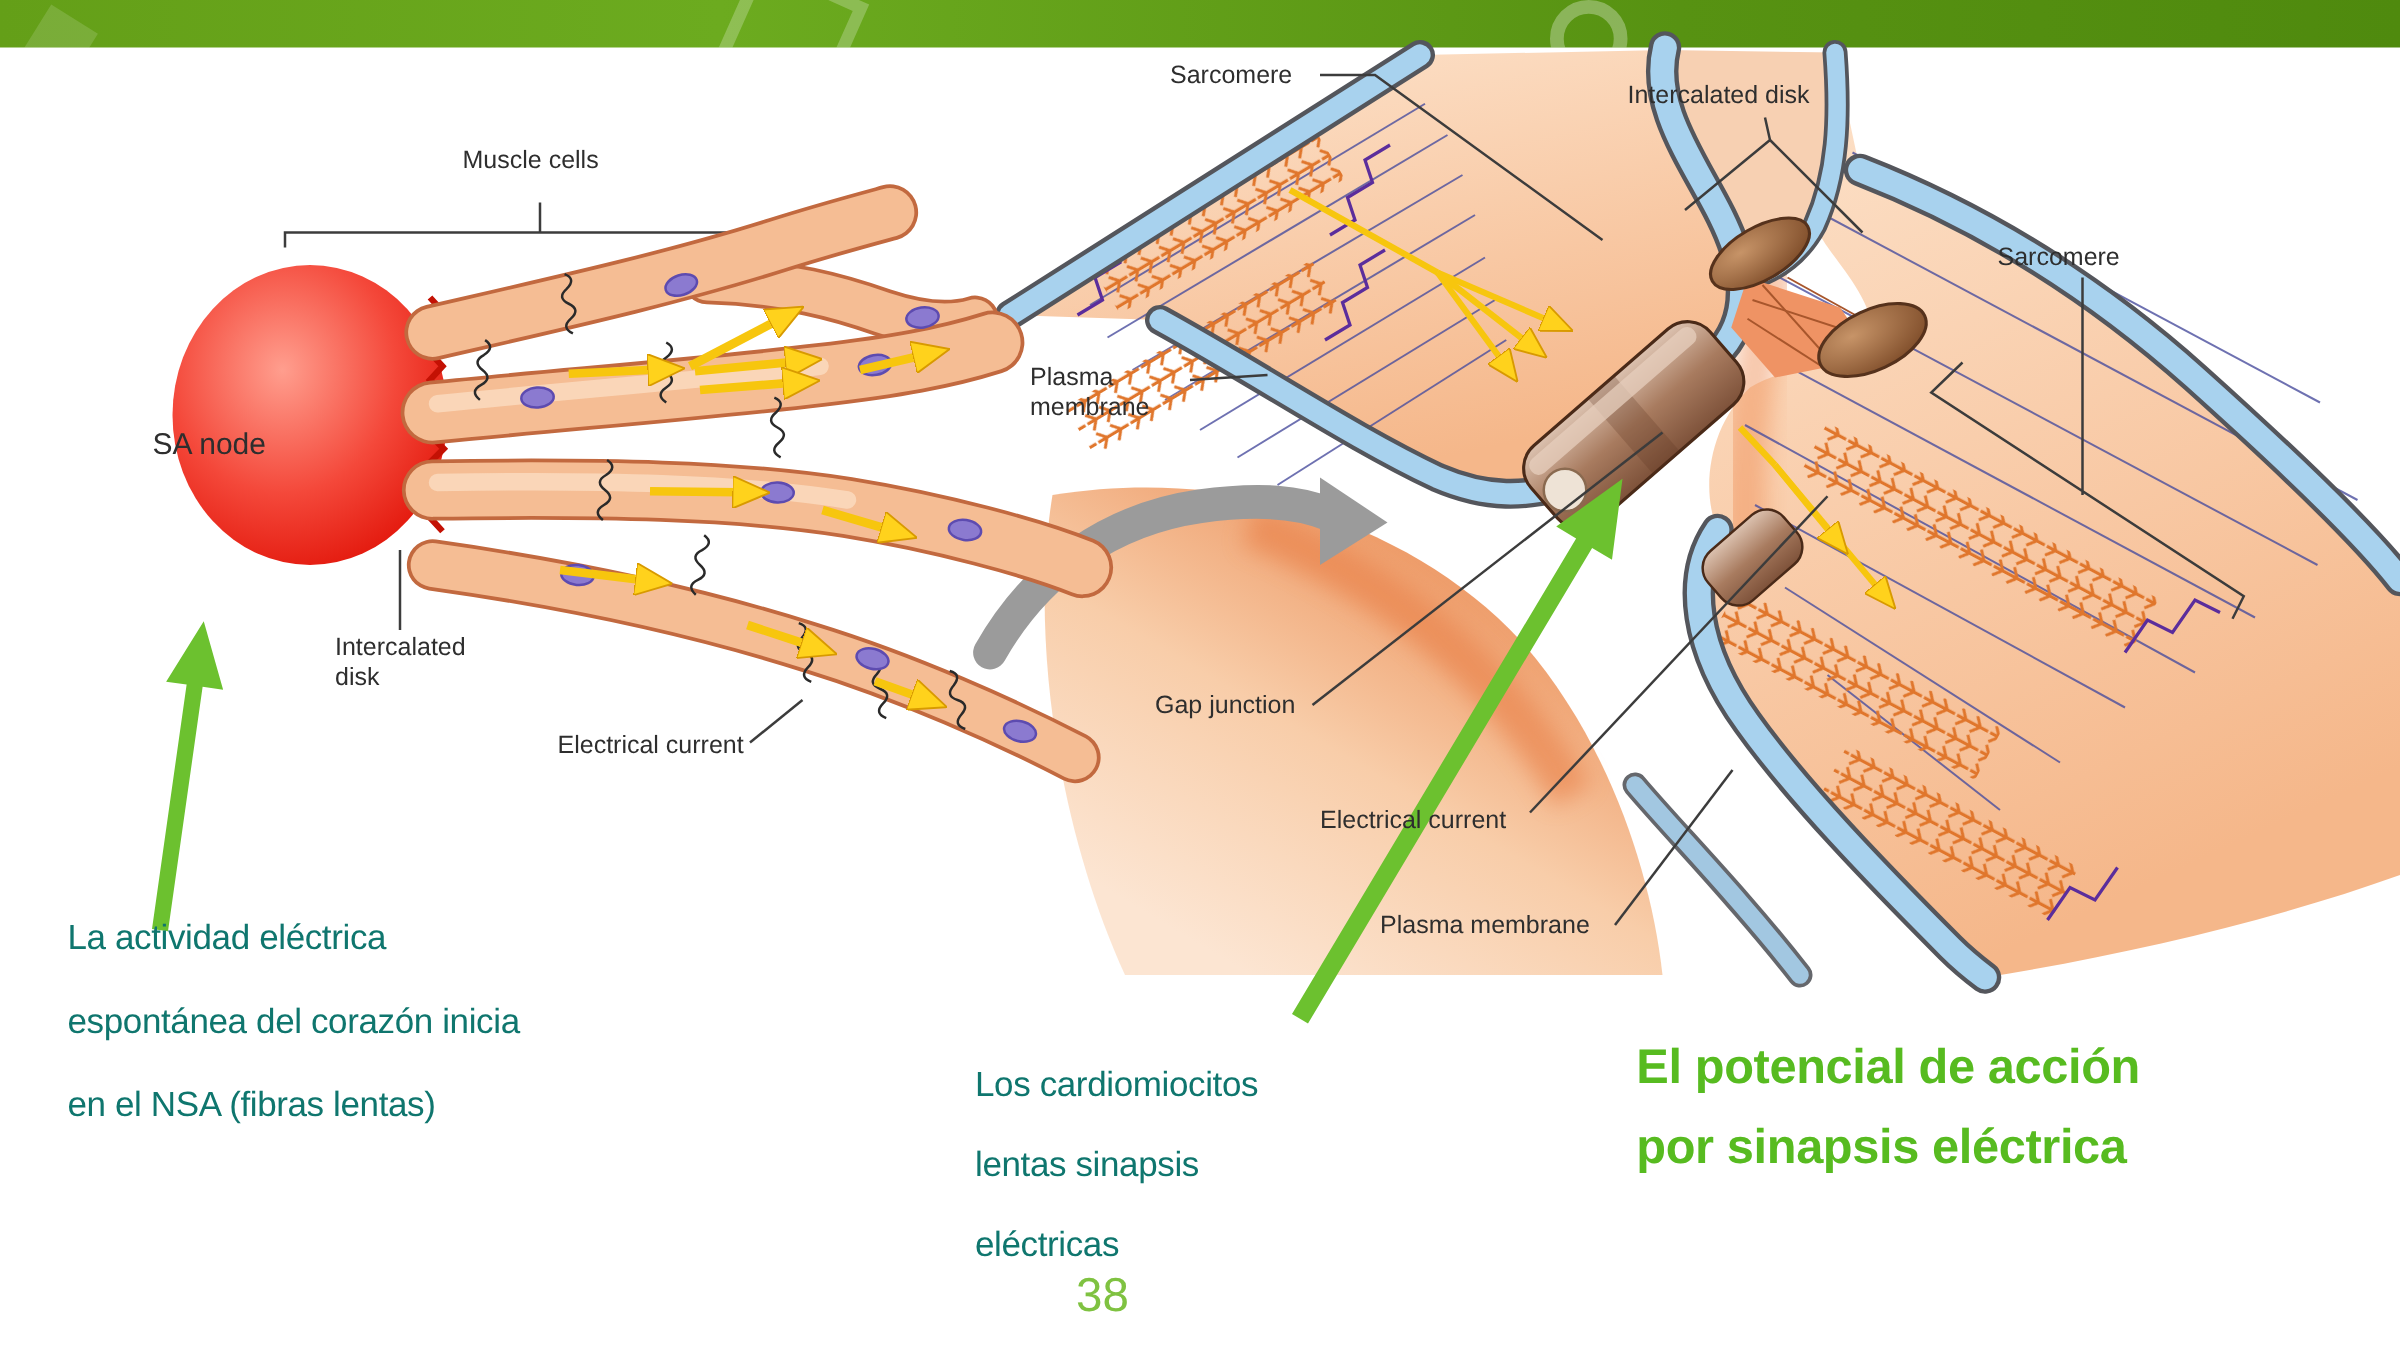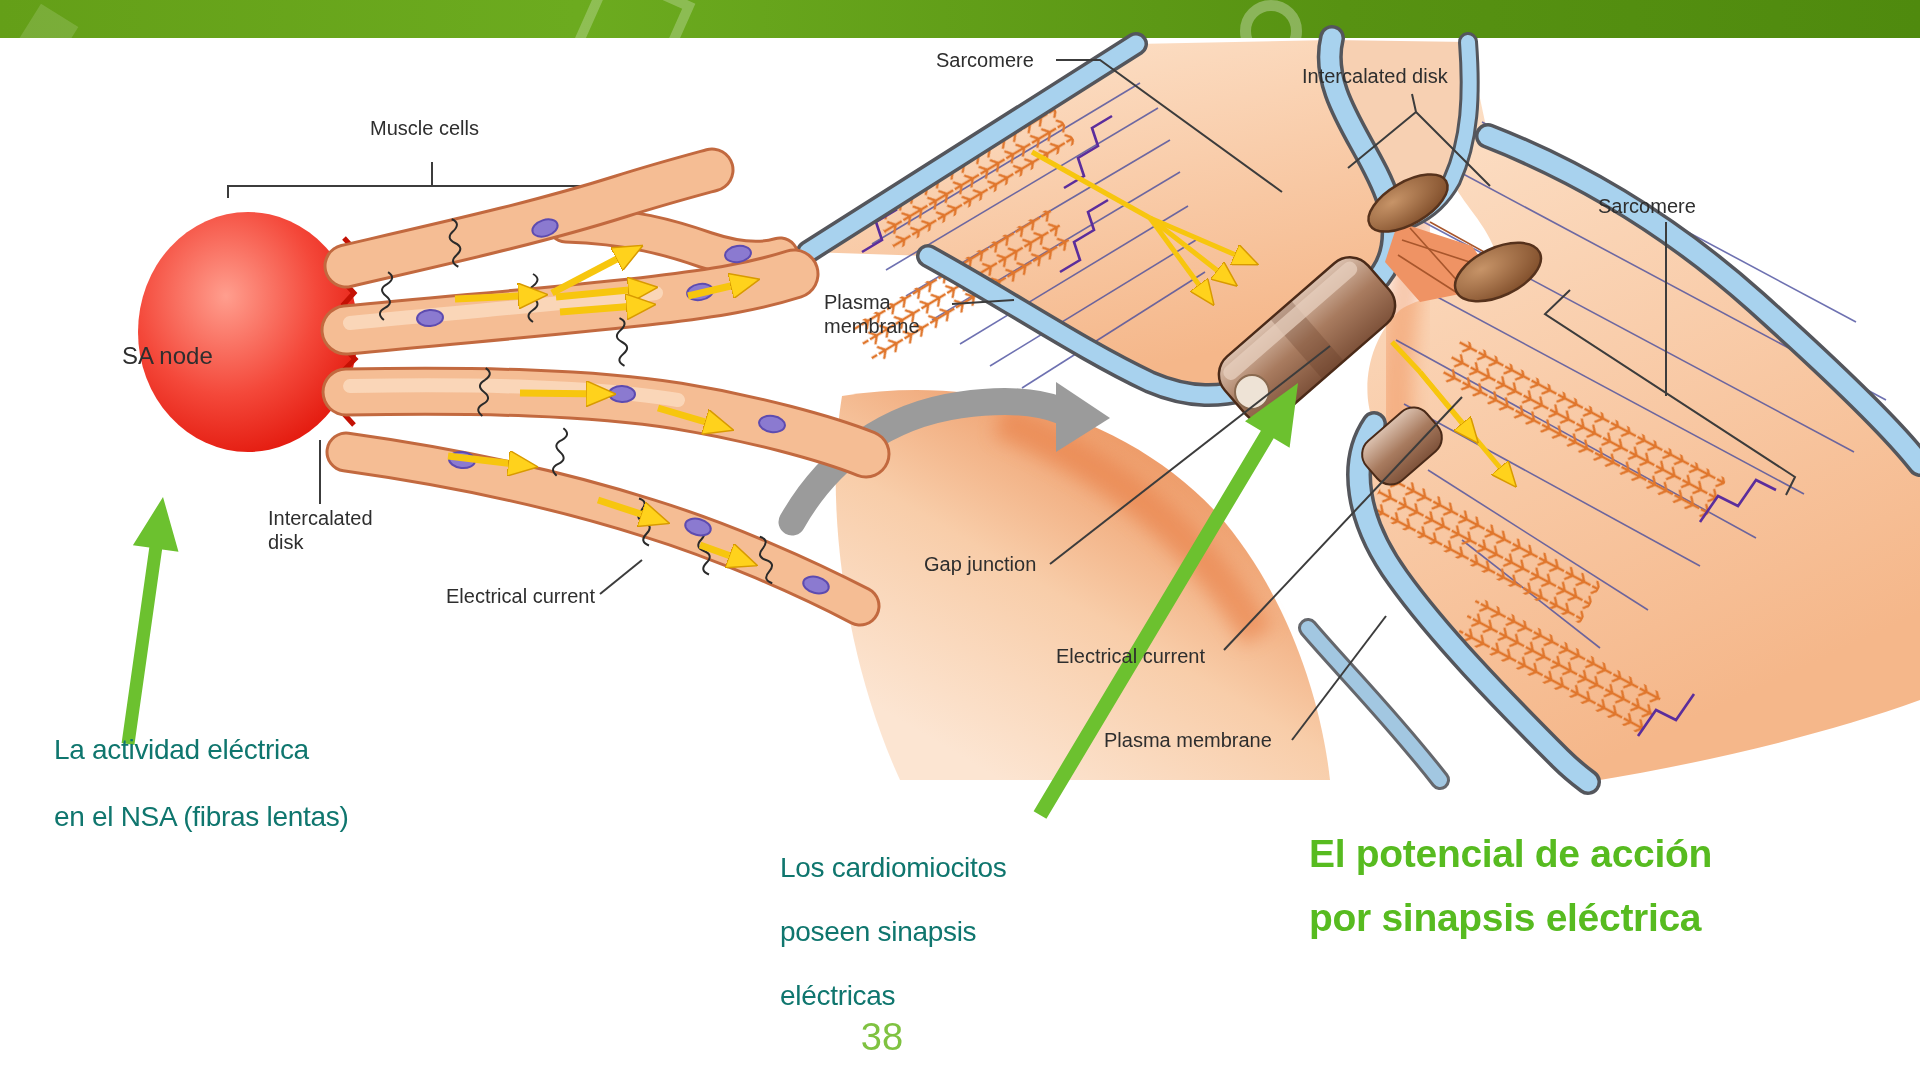--- a/index.html
+++ b/index.html
@@ -272,25 +272,26 @@
   <div class="lbl" style="left:936px;top:48px;">Sarcomere</div>
   <div class="lbl" style="left:1302px;top:64px;">Intercalated disk</div>
   <div class="lbl" style="left:1598px;top:194px;">Sarcomere</div>
   <div class="lbl wrap" style="left:824px;top:290px;width:120px;">Plasma membrane</div>
   <div class="lbl" style="left:924px;top:552px;">Gap junction</div>
   <div class="lbl" style="left:1056px;top:644px;">Electrical current</div>
   <div class="lbl" style="left:1104px;top:728px;">Plasma membrane</div>
 
   <div class="cap" style="left:54px;top:716px;">
     <div>La actividad eléctrica</div>
+    <div>espontánea del corazón inicia</div>
     <div>en el NSA (fibras lentas)</div>
   </div>
   <div class="cap" style="left:780px;top:836px;line-height:64px;">
     <div>Los cardiomiocitos</div>
-    <div>poseen sinapsis</div>
+    <div>lentas sinapsis</div>
     <div>eléctricas</div>
   </div>
   <div class="cap green" style="left:1282px;top:822px;margin-left:27px;">
     <div>El potencial de acción</div>
     <div>por sinapsis eléctrica</div>
   </div>
 
   <div class="pagenum">38</div>
 </div>
 

